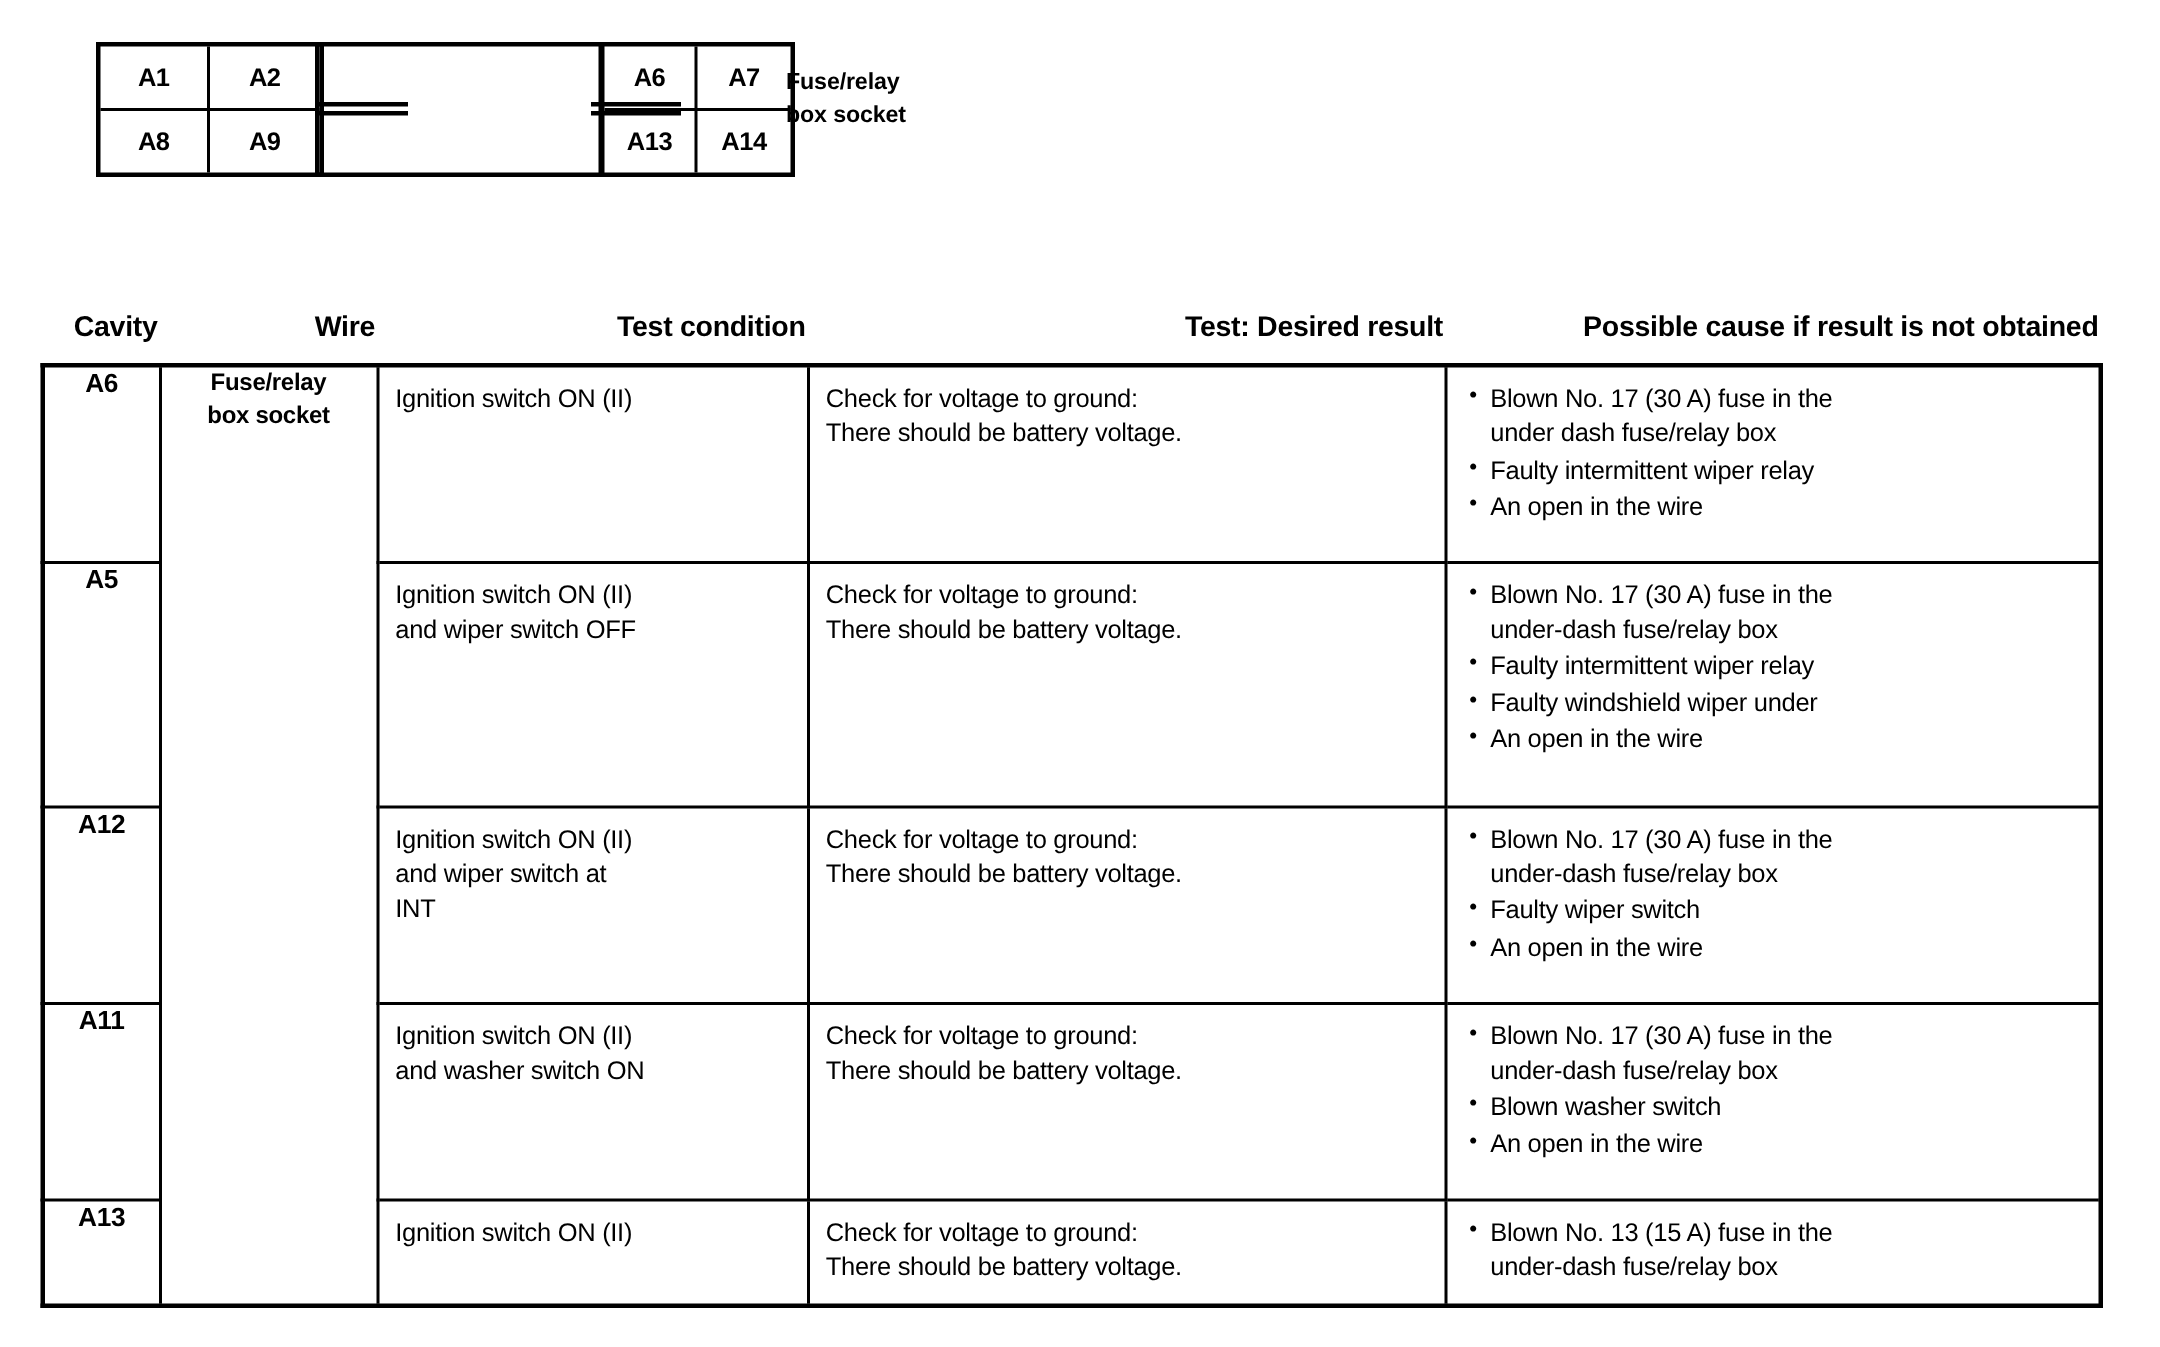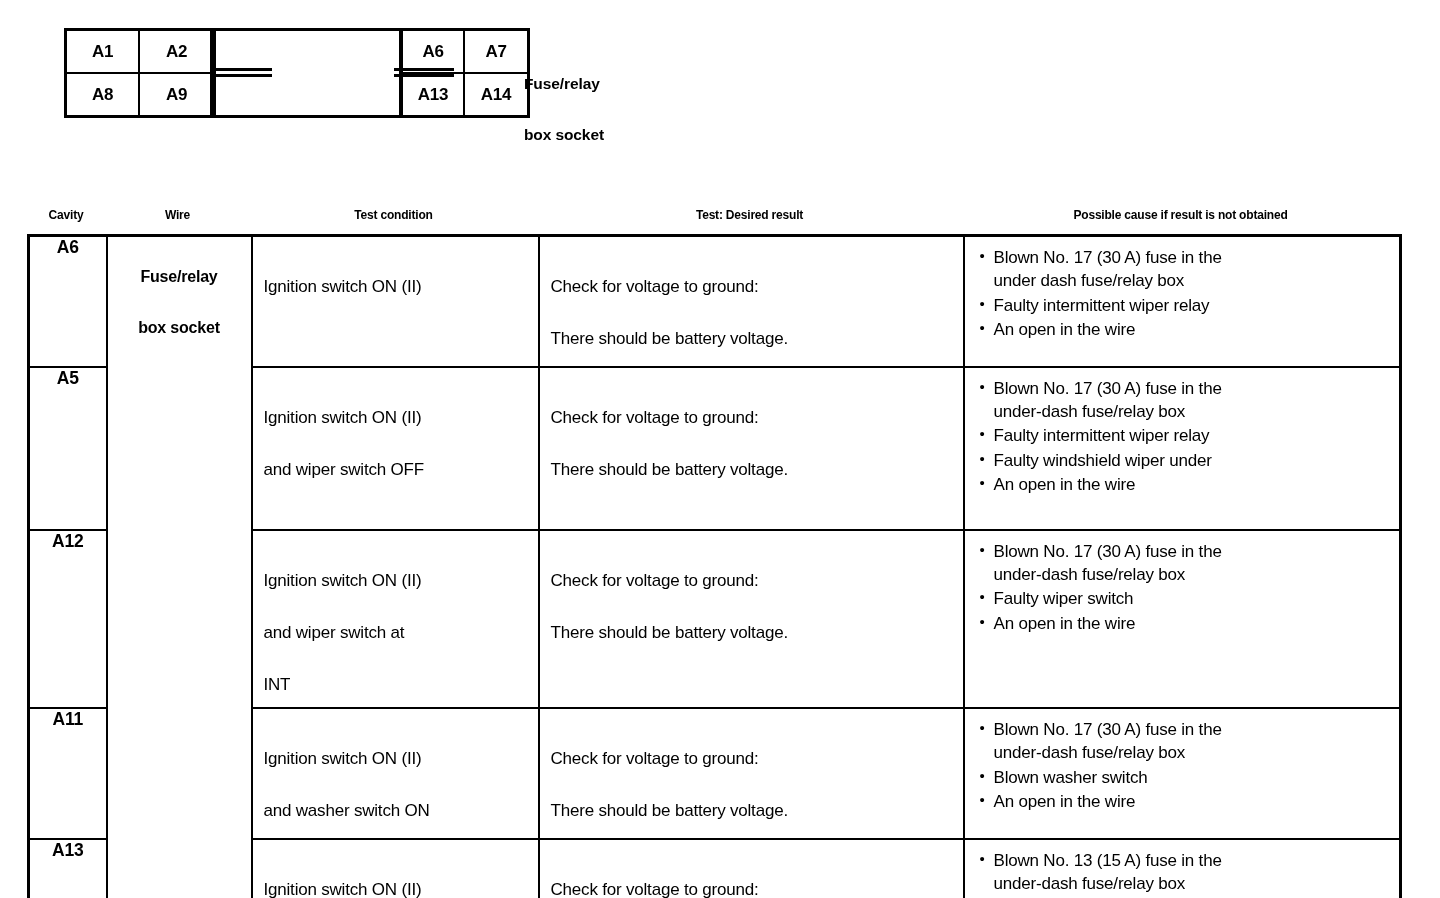--- a/index.html
+++ b/index.html
@@ -79,23 +79,23 @@
     left: 27px;
     top: 208px;
     width: 1372px;
   }
   table.hdr, table.grid {
     border-collapse: collapse;
     table-layout: fixed;
     width: 1372px;
   }
   table.hdr td {
-    font-size: 12px;
-    font-weight: bold;
-    text-align: center;
+    font-size: 19px;
+    font-weight: bold;
+    text-align: right;
     padding: 0 0 12px 0;
     letter-spacing: -0.2px;
     vertical-align: bottom;
   }
   table.grid {
     border: 3px solid #000;
   }
   table.grid td {
     border: 2px solid #000;
     vertical-align: top;
@@ -116,21 +116,21 @@
     line-height: 1.35;
     letter-spacing: -0.2px;
   }
   .cellpad {
     padding: 9px 4px 10px 11px;
     font-size: 17px;
     line-height: 1.38;
     letter-spacing: -0.2px;
   }
   .cellpad.cause { padding-left: 14px; }
-  .line { display: block; white-space: nowrap; margin-top: 29px; }
+  .line { display: block; white-space: nowrap; }
   ul.causes {
     list-style: none;
     margin: 0;
     padding: 0;
   }
   ul.causes li {
     position: relative;
     padding-left: 15px;
     margin: 0 0 1px 0;
     white-space: normal;

